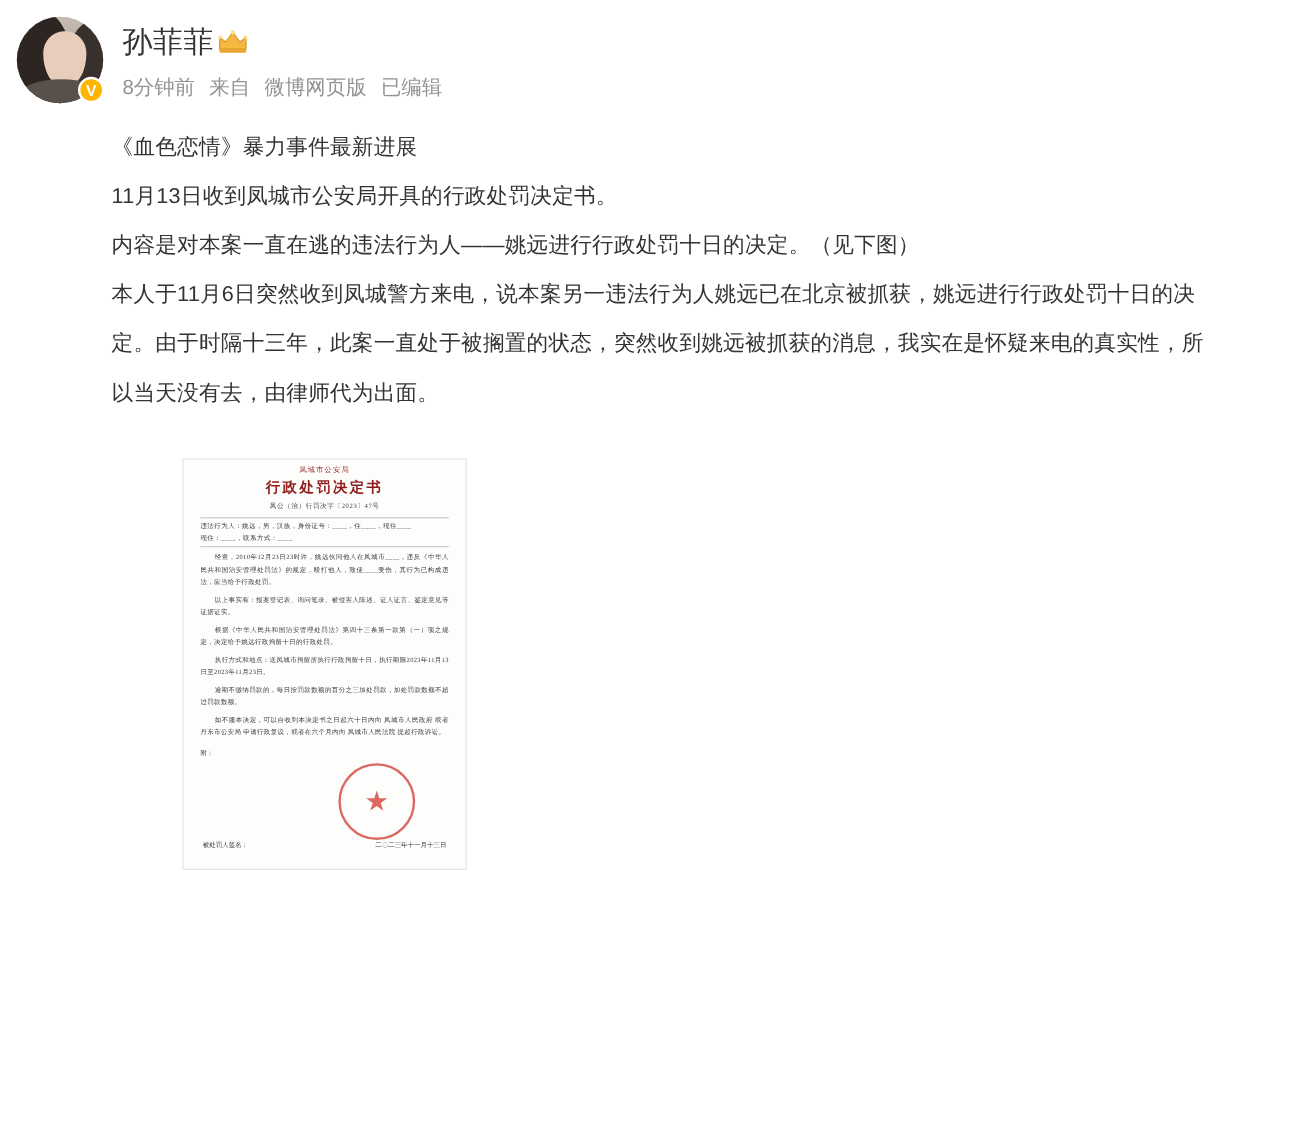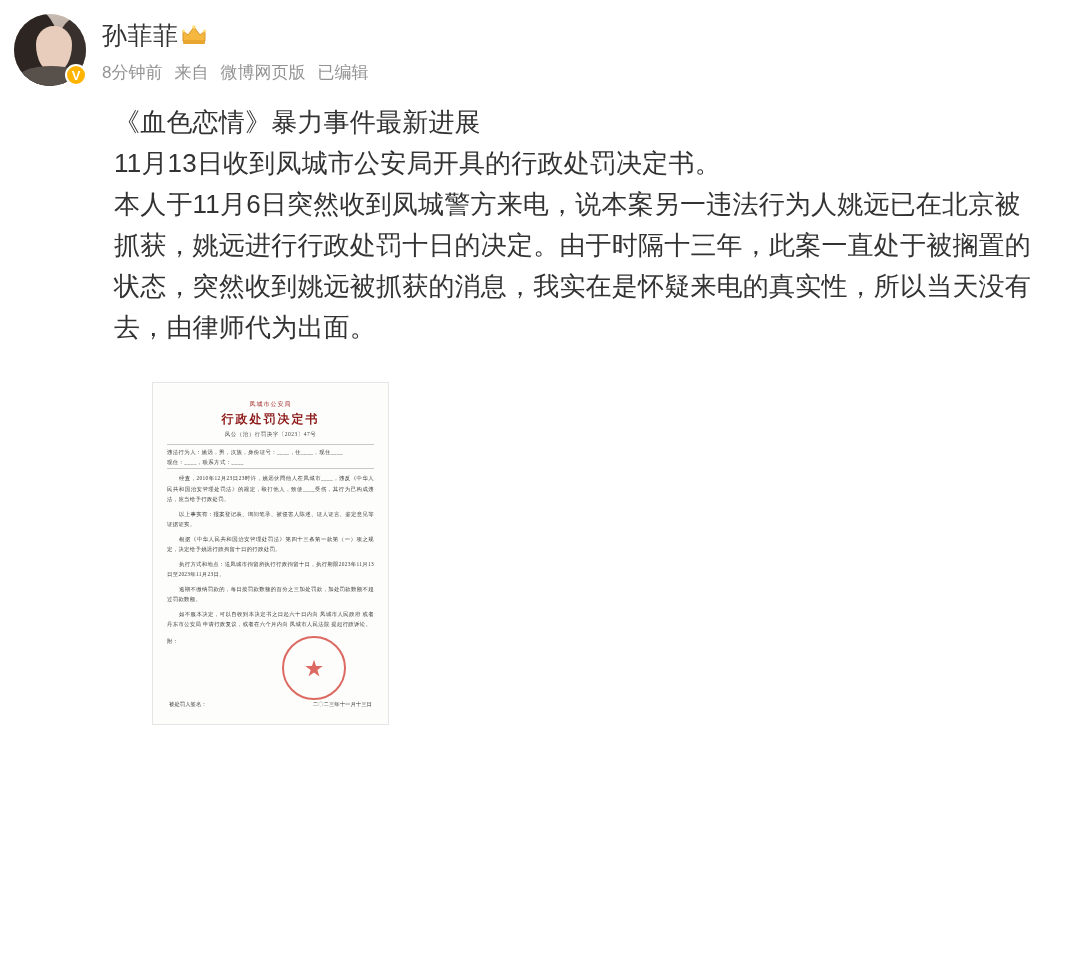--- a/index.html
+++ b/index.html
@@ -134,23 +134,23 @@
     align-items: center;
     flex-wrap: wrap;
   }
   .meta-row .sep {
     display: inline-block;
     width: 12px;
   }
 
   
   .post-body {
-    margin-left: 100px;
+    margin-left: 79px;
     margin-top: 16px;
-    font-size: 26px;
+    font-size: 18px;
     line-height: 41px;
     color: #333333;
     letter-spacing: 0.2px;
     max-width: 925px;
   }
   .post-body p {
     margin: 0;
   }
   .mention {
     color: #eb7350;
@@ -165,21 +165,21 @@
   .media-wrap {
     margin-left: 138px;
     margin-top: 34px;
   }
   .doc-photo {
     width: 237px;
     height: 343px;
     background: #fdfdfb;
     border: 1px solid #e6e6e6;
     box-sizing: border-box;
-    padding: 17px 14px;
+    padding: 4px 14px;
     position: relative;
     overflow: hidden;
     font-family: "Liberation Serif", "DejaVu Serif", serif;
   }
   .doc-photo .d-org {
     text-align: center;
     font-size: 6px;
     color: #9b1e1e;
     letter-spacing: 1px;
     margin-bottom: 2px;
@@ -297,20 +297,21 @@
         <span>微博网页版</span>
         <span class="sep"></span>
         <span>已编辑</span>
       </div>
     </div>
   </div>
 
   <div class="post-body">
     <p>《血色恋情》暴力事件最新进展</p>
     <p>11月13日收到凤城市公安局开具的行政处罚决定书。</p>
+    <p>内容是对本案一直在逃的违法行为人——姚远进行行政处罚十日的决定。（见下图）</p>
     <p>本人于11月6日突然收到凤城警方来电，说本案另一违法行为人姚远已在北京被抓获，姚远进行行政处罚十日的决定。由于时隔十三年，此案一直处于被搁置的状态，突然收到姚远被抓获的消息，我实在是怀疑来电的真实性，所以当天没有去，由律师代为出面。</p>
   </div>
 
   <div class="media-wrap">
     <div class="doc-photo">
       <div class="d-org">凤城市公安局</div>
       <div class="d-title">行政处罚决定书</div>
       <div class="d-no">凤公（治）行罚决字〔2023〕47号</div>
       <div class="rule"></div>
       <div class="d-line">违法行为人：姚远，男，汉族，身份证号：____，住____，现住____</div>

